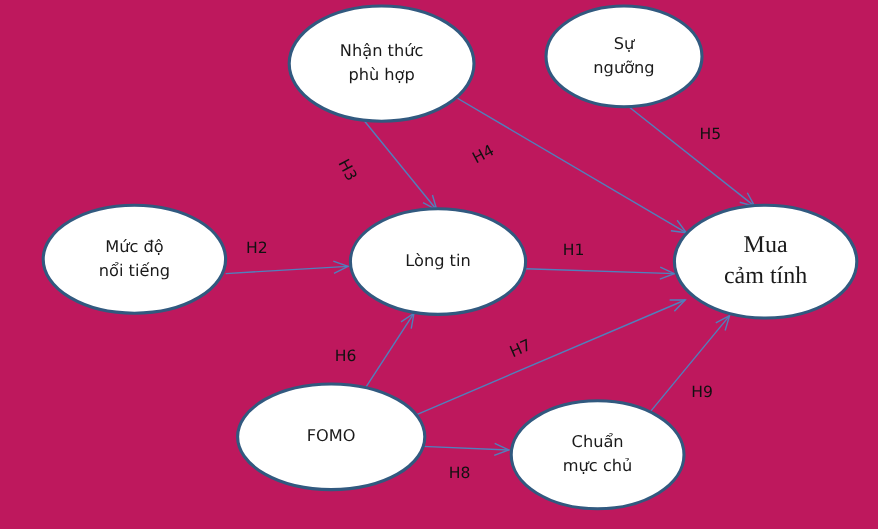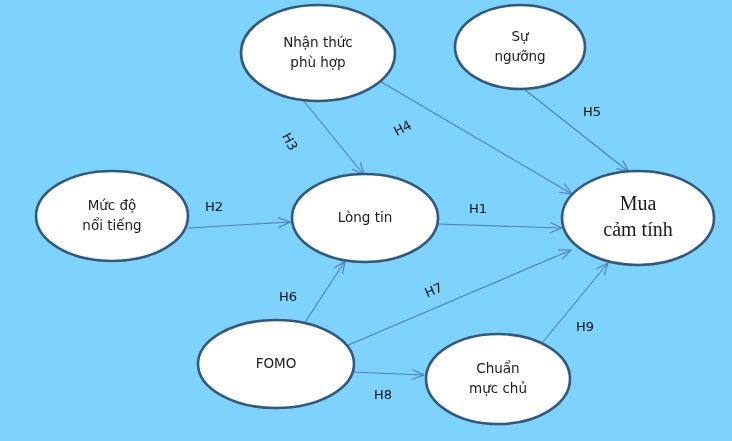--- a/index.html
+++ b/index.html
@@ -7,21 +7,21 @@
     padding: 0;
     background: #ffffff;
   }
   body {
     font-family: "DejaVu Sans", sans-serif;
   }
   #canvas {
     position: relative;
     width: 732px;
     height: 441px;
-    background: #7dd3fc;
+    background: #be185d;
     overflow: hidden;
   }
   svg.diagram {
     position: absolute;
     left: 0;
     top: 0;
     width: 732px;
     height: 441px;
   }
   .node-ellipse {

